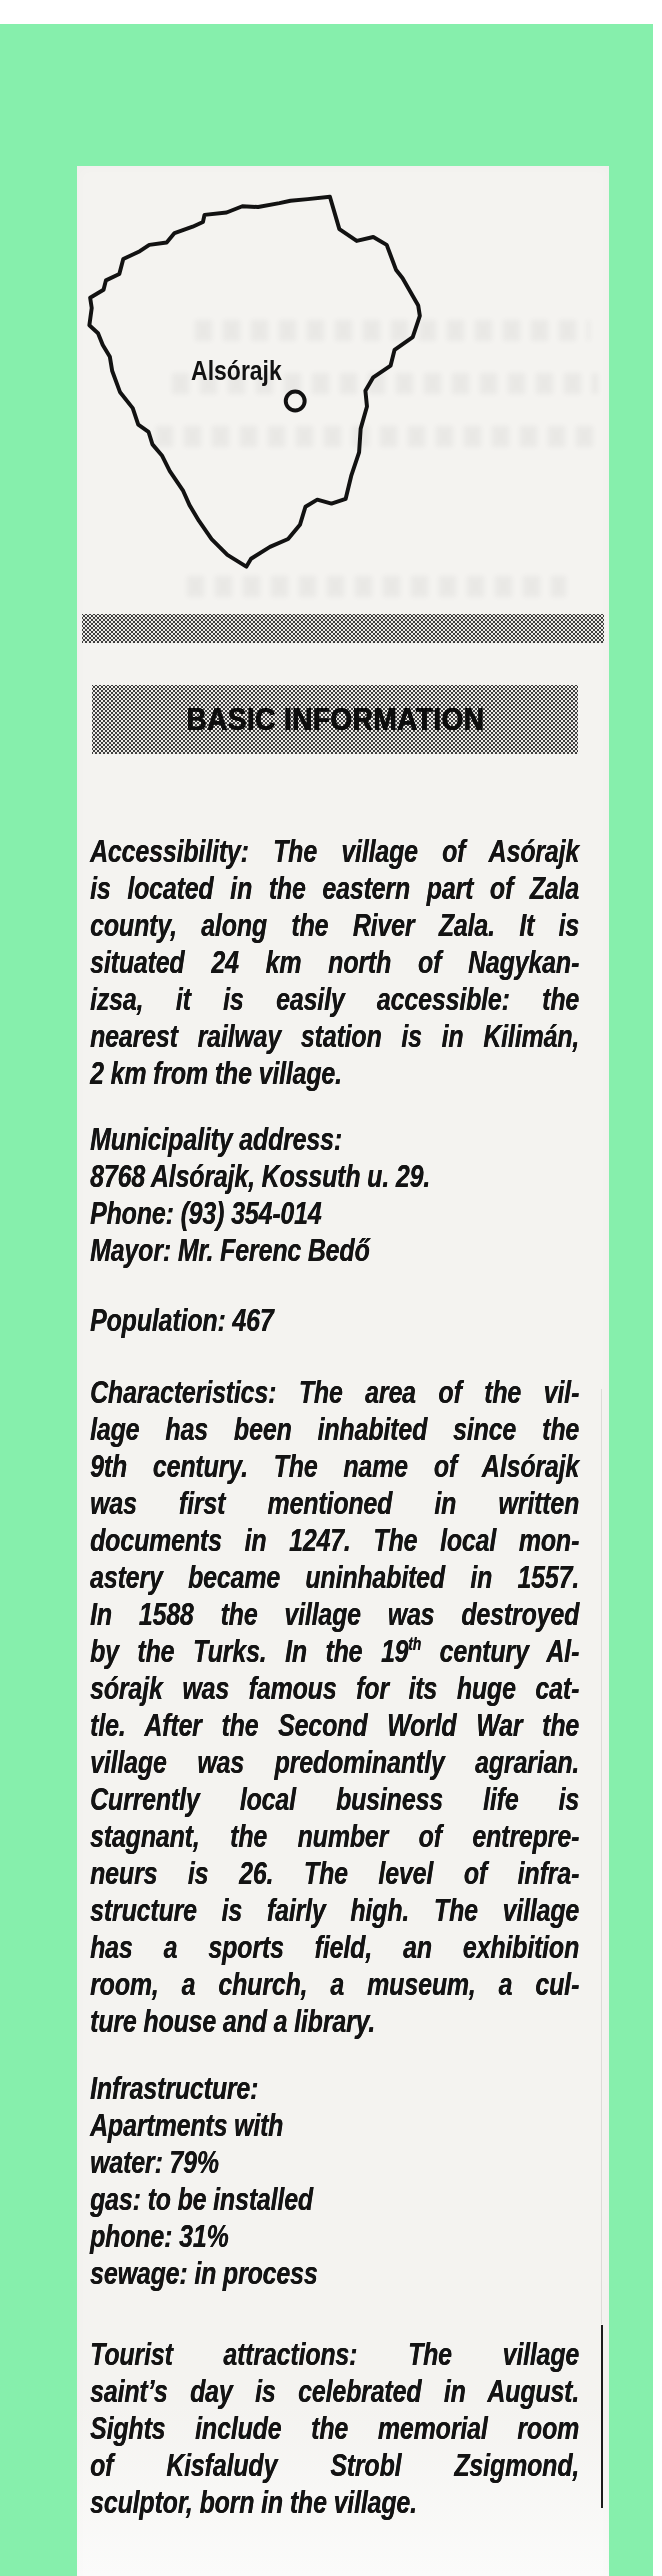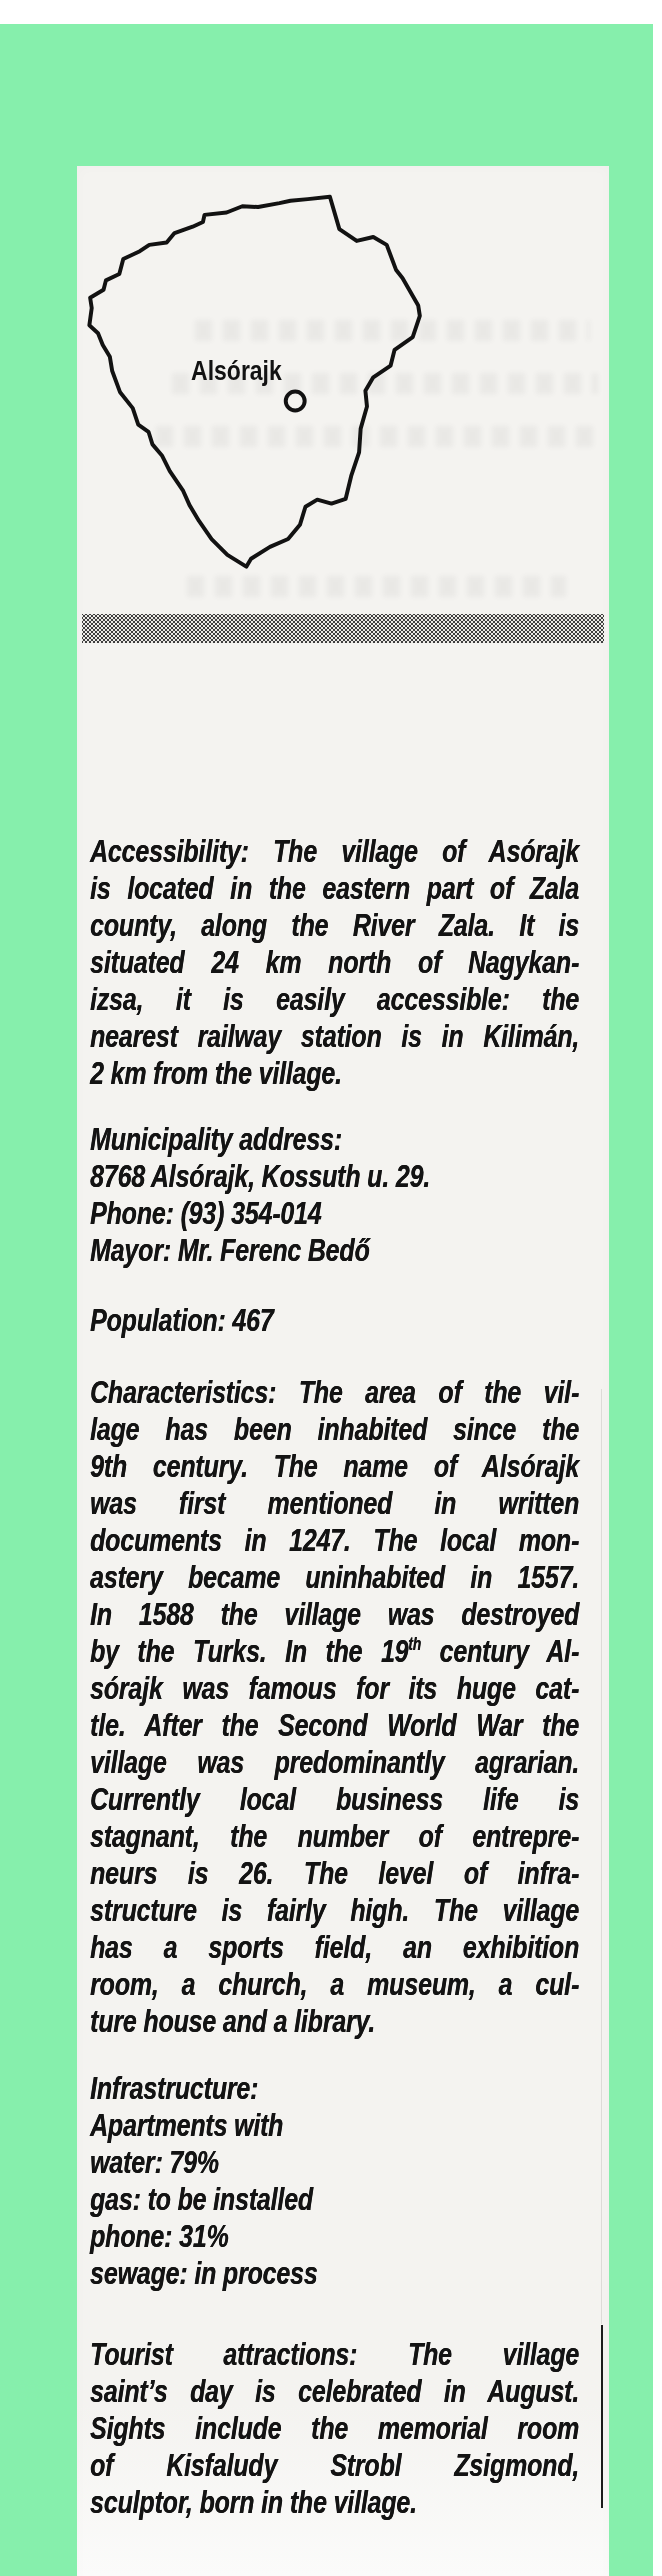--- a/index.html
+++ b/index.html
@@ -68,20 +68,23 @@
         188,493 168,473 152,450 140,430 132,412 115,387 105,367 93,353 88,337
         75,328 68,307 52,287 42,260 39,242 30,227 24,212 13,202 16,180 14,167
         31,157 34,145 51,137 56,118 77,108 89,100 111,97 121,85 144,77 157,71
         159,62 187,59 207,51 227,52 254,47 268,44"></polygon>
       <text x="142" y="271" font-size="36" textLength="115" lengthAdjust="spacingAndGlyphs">Alsórajk</text>
       <circle cx="274" cy="298" r="12"></circle>
     </svg>
 
     <div class="separator-bar halftone"></div>
 
+    <div class="header-box halftone">
+      <span class="header-title">BASIC INFORMATION</span>
+    </div>
 
     <div class="para" style="top:667px;">
         <div class="line">Accessibility: The village of Asórajk</div>
         <div class="line">is located in the eastern part of Zala</div>
         <div class="line">county, along the River Zala. It is</div>
         <div class="line">situated 24 km north of Nagykan-</div>
         <div class="line">izsa, it is easily accessible: the</div>
         <div class="line">nearest railway station is in Kilimán,</div>
         <div class="line last">2 km from the village.</div>
       </div>

